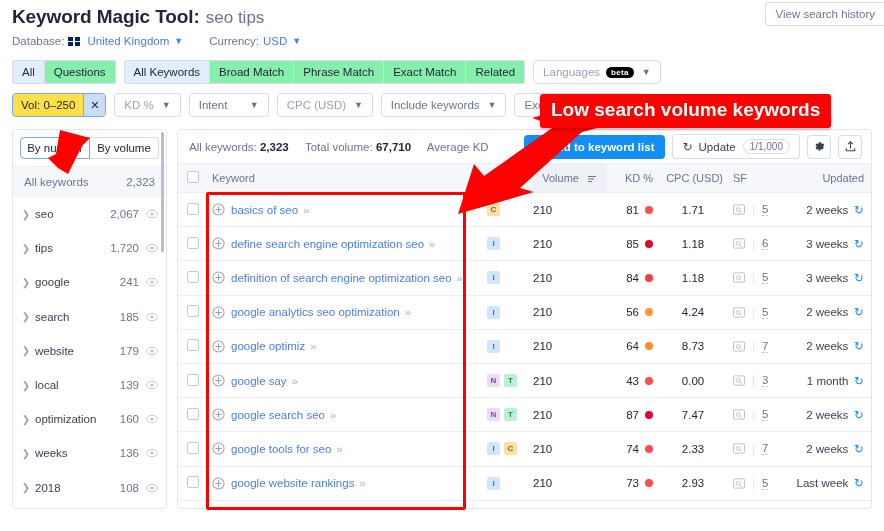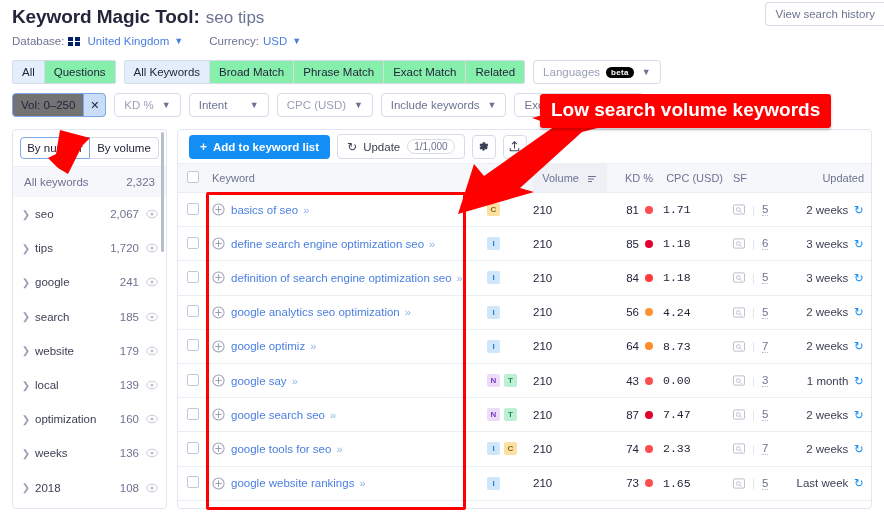--- a/index.html
+++ b/index.html
@@ -57,21 +57,21 @@
     font-size:11.5px;color:#6c7392;margin-left:8px;white-space:nowrap;
   }
   .pill.muted{color:#9aa0b8;}
   .beta{
     background:#000000;color:#fff;border-radius:8px;font-size:8px;font-weight:bold;
     padding:1px 5px;margin-left:6px;letter-spacing:.3px;
   }
   .pill .cv{margin-left:8px;color:#6c7392;font-size:9px;}
   .chip{
     display:flex;align-items:stretch;height:24px;border:1px solid #7aa8e8;border-radius:4px;
-    overflow:hidden;background:#737373;
+    overflow:hidden;background:#fde047;
   }
   .chip .ctxt{display:flex;align-items:center;padding:0 8px;font-size:11.5px;color:#23263b;}
   .chip .cx{display:flex;align-items:center;justify-content:center;width:22px;
     border-left:1px solid #7aa8e8;background:#c9ddf8;font-size:11px;color:#23263b;font-weight:bold;}
 
   
   .body{display:flex;margin-top:12px;padding:0 12px 0 12px;height:380px;}
 
   
   .sidebar{
@@ -163,21 +163,21 @@
     display:flex;align-items:center;justify-content:center;
   }
   .ib-I{background:#cfe6fb;color:#1c7ed6;}
   .ib-C{background:#fbe0a2;color:#8a6116;}
   .ib-N{background:#ecdcfa;color:#7a3fc4;}
   .ib-T{background:#bdf0d3;color:#1b8a52;}
   td.c-vol{padding-right:10px;color:#23263b;}
   td.c-kd{text-align:right;padding-right:10px;}
   .kdwrap{display:inline-flex;align-items:center;justify-content:flex-end;}
   .dot{width:8px;height:8px;border-radius:50%;margin-left:6px;}
-  td.c-cpc{text-align:left;color:#23263b;font-family:Liberation Mono, monospace;}
+  td.c-cpc{text-align:center;color:#23263b;}
   td.c-sf{padding-left:10px;}
   .sfwrap{display:flex;align-items:center;}
   .sfico{width:12px;height:11px;flex:0 0 12px;}
   .sfsep{color:#dfe2ec;margin:0 7px;}
   .sfnum{color:#6c7392;border-bottom:1px dotted #b9bdcc;font-size:11.5px;}
   td.c-up{text-align:right;padding-right:7px;color:#3c4055;}
   .upwrap{display:inline-flex;align-items:center;justify-content:flex-end;}
   .upico{margin-left:6px;color:#128ef4;}
 
   
@@ -356,20 +356,29 @@
               <circle cx="8" cy="6" r="2" fill="#b9bdcc"></circle>
             </svg>
           </div>
           <div class="side-item"></div>
         </div>
       <div class="side-scroll"></div>
     </div>
 
     <div class="panel">
       <div class="panel-top">
+        <div class="stats">
+          <span>All keywords:</span>
+          <b>2,323</b>
+          <span class="sgap"></span>
+          <span>Total volume:</span>
+          <b>67,710</b>
+          <span class="sgap"></span>
+          <span>Average KD</span>
+        </div>
         <div class="btn-blue">
           <span class="plus">+</span>
           <span>Add to keyword list</span>
         </div>
         <div class="btn-gh">
           <span class="refresh">↻</span>
           <span>Update</span>
           <span class="badge-count">1/1,000</span>
         </div>
         <div class="btn-sq">
@@ -736,21 +745,21 @@
               <td class="c-in">
                 <div class="ibadges">
                   <span class="ib ib-I">I</span>
                 </div>
               </td>
               <td class="c-vol">210</td>
               <td class="c-kd"><span class="kdwrap">
                   <span>73</span>
                   <span class="dot" style="background:#ff4d4f"></span>
                 </span></td>
-              <td class="c-cpc">1.65</td>
+              <td class="c-cpc">2.93</td>
               <td class="c-sf">
                 <div class="sfwrap">
                   <svg class="sfico" viewBox="0 0 14 12">
                     <rect x="0.6" y="0.6" width="12.8" height="10.8" rx="1.4" fill="none" stroke="#b9bdcc" stroke-width="1.1"></rect>
                     <circle cx="6.2" cy="6" r="2.2" fill="none" stroke="#b9bdcc" stroke-width="1.1"></circle>
                     <path stroke="#b9bdcc" stroke-width="1.1" d="M8 7.8l2 2"></path>
                   </svg>
                   <span class="sfsep">|</span>
                   <span class="sfnum">5</span>
                 </div>

